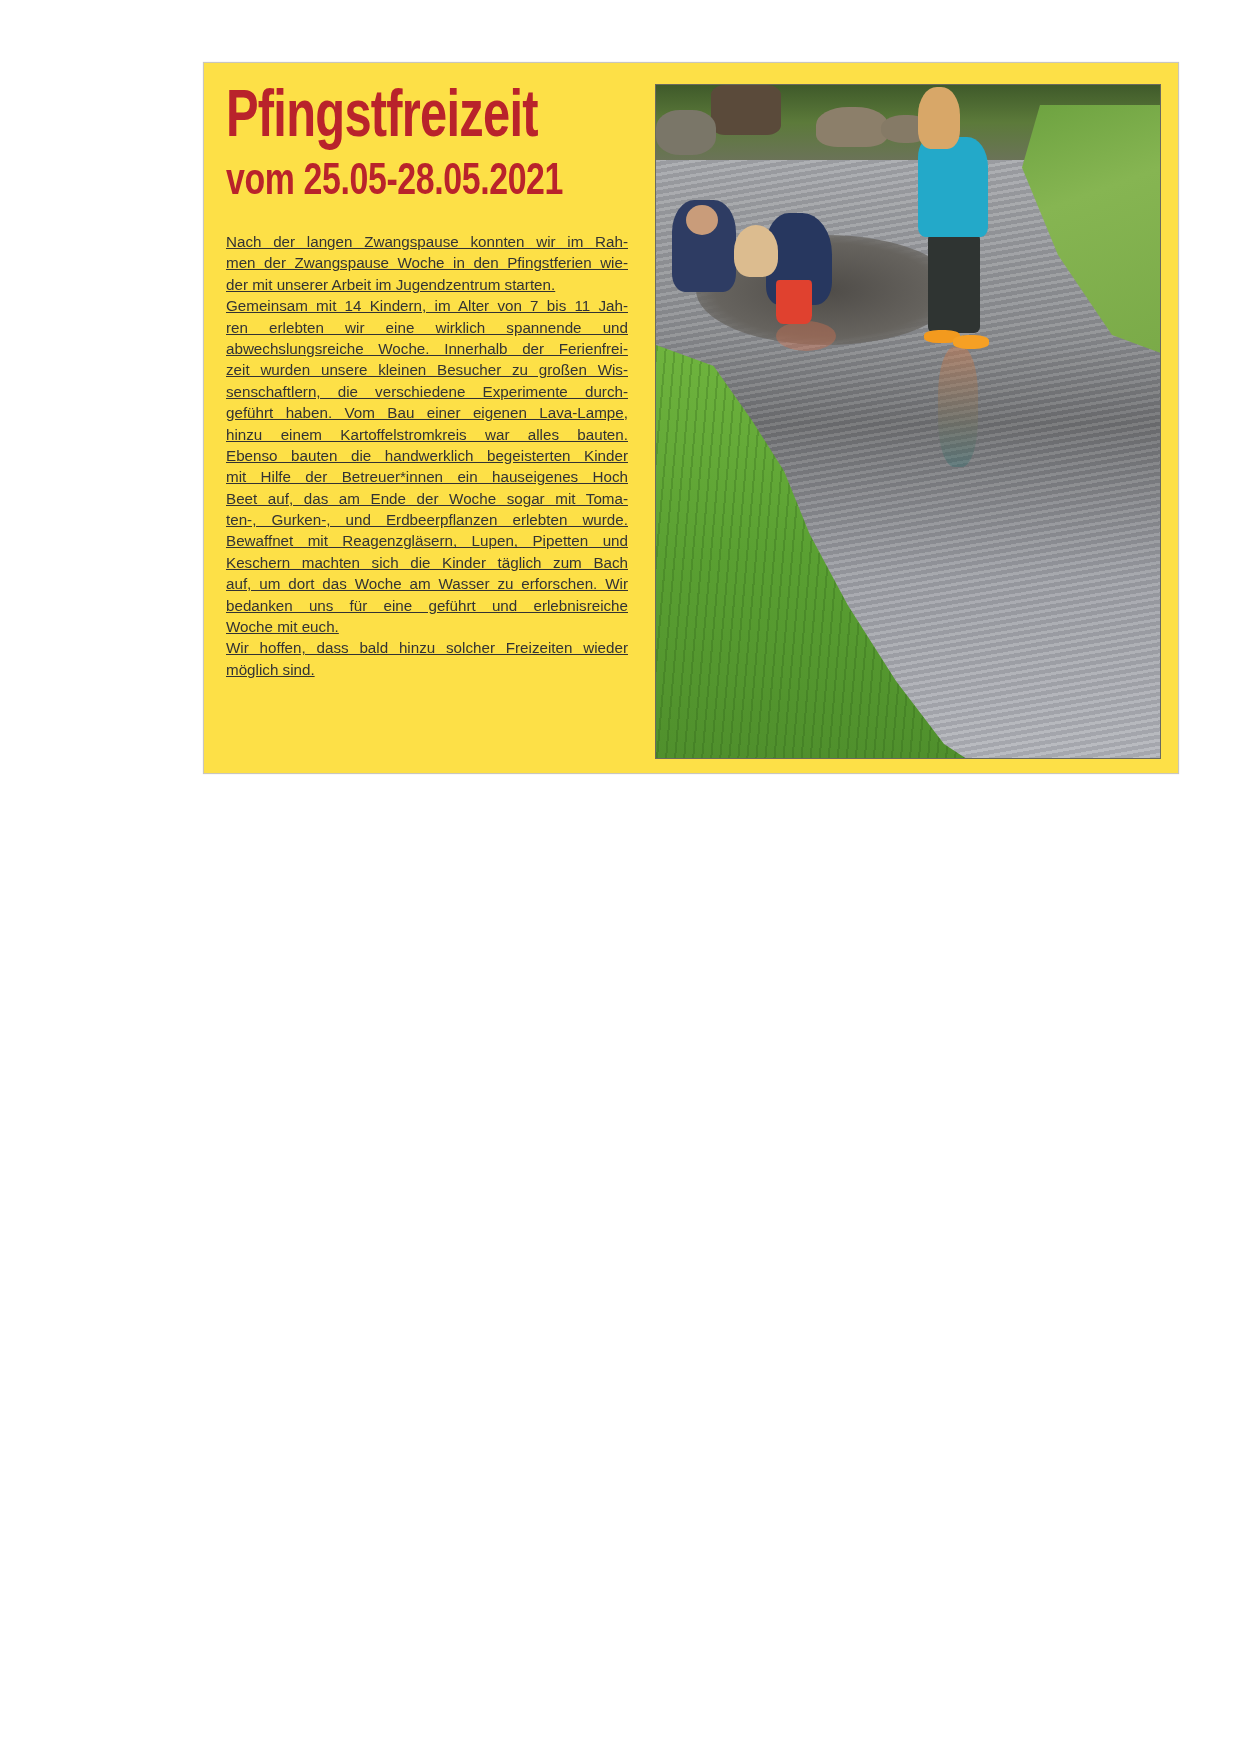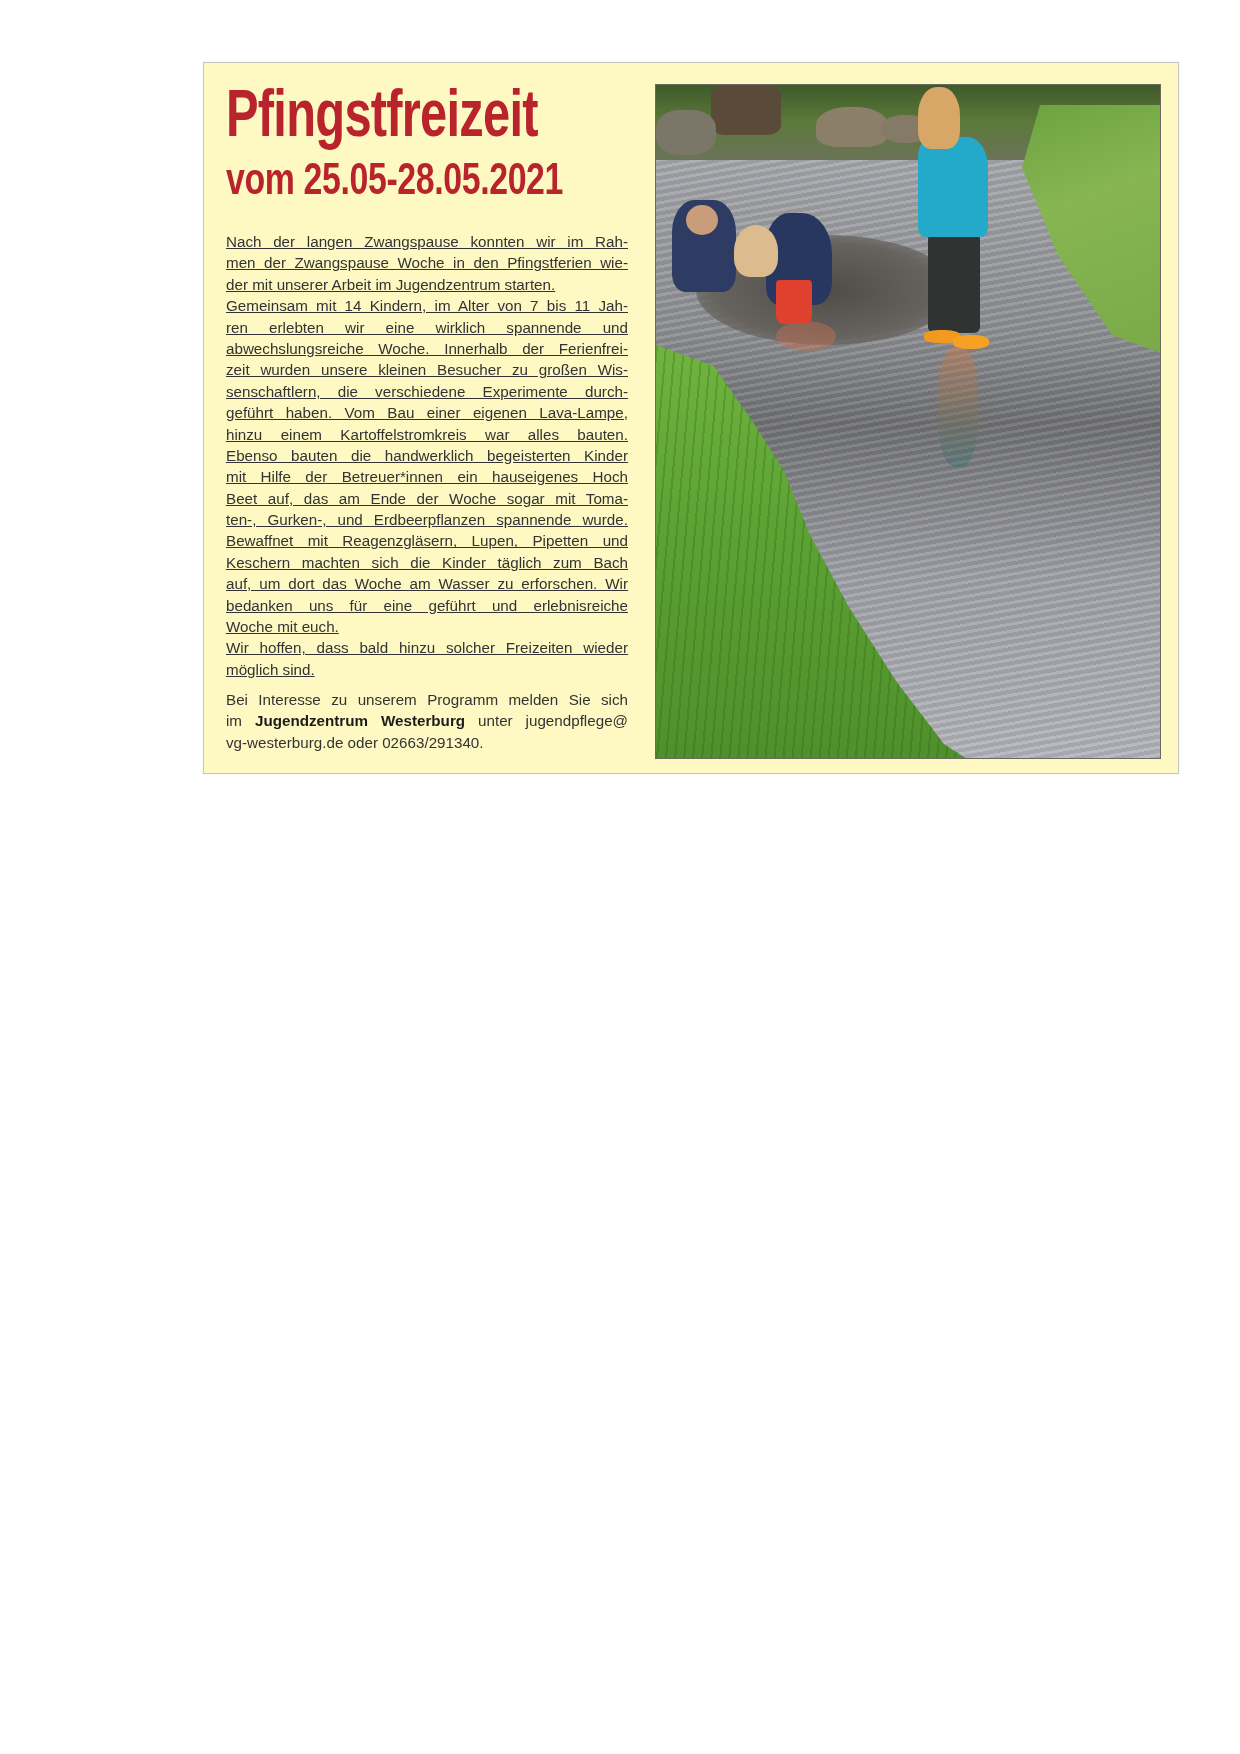--- a/index.html
+++ b/index.html
@@ -7,21 +7,21 @@
     width: 1240px; height: 1754px;
     background: #ffffff;
     position: relative;
     overflow: hidden;
     font-family: "Liberation Sans", sans-serif;
   }
   .article {
     position: absolute;
     left: 203px; top: 62px;
     width: 974px; height: 710px;
-    background: #fef9c3;
+    background: #fde047;
     border: 1px solid #c9c6bd;
     box-shadow: 0 0 1px #d8d5cc;
   }
   .title {
     position: absolute;
     left: 22px; top: 14px;
     margin: 0;
     font-family: "Liberation Sans", sans-serif;
     font-weight: bold;
     font-size: 66px;
@@ -155,35 +155,30 @@
     <span class="line">Gemeinsam mit 14 Kindern, im Alter von 7 bis 11 Jah-</span>
     <span class="line">ren erlebten wir eine wirklich spannende und</span>
     <span class="line">abwechslungsreiche Woche. Innerhalb der Ferienfrei-</span>
     <span class="line">zeit wurden unsere kleinen Besucher zu großen Wis-</span>
     <span class="line">senschaftlern, die verschiedene Experimente durch-</span>
     <span class="line">geführt haben. Vom Bau einer eigenen Lava-Lampe,</span>
     <span class="line">hinzu einem Kartoffelstromkreis war alles bauten.</span>
     <span class="line">Ebenso bauten die handwerklich begeisterten Kinder</span>
     <span class="line">mit Hilfe der Betreuer*innen ein hauseigenes Hoch</span>
     <span class="line">Beet auf, das am Ende der Woche sogar mit Toma-</span>
-    <span class="line">ten-, Gurken-, und Erdbeerpflanzen spannende wurde.</span>
+    <span class="line">ten-, Gurken-, und Erdbeerpflanzen erlebten wurde.</span>
     <span class="line">Bewaffnet mit Reagenzgläsern, Lupen, Pipetten und</span>
     <span class="line">Keschern machten sich die Kinder täglich zum Bach</span>
     <span class="line">auf, um dort das Woche am Wasser zu erforschen. Wir</span>
     <span class="line">bedanken uns für eine geführt und erlebnisreiche</span>
     <span class="line last">Woche mit euch.</span>
     <span class="line">Wir hoffen, dass bald hinzu solcher Freizeiten wieder</span>
     <span class="line last">möglich sind.</span>
   </div>
 
-  <div class="contact">
-    <span class="line">Bei Interesse zu unserem Programm melden Sie sich</span>
-    <span class="line"><span>im </span><b>Jugendzentrum Westerburg</b><span> unter jugendpflege@</span></span>
-    <span class="line last">vg-westerburg.de oder 02663/291340.</span>
-  </div>
 
   <div class="photo">
     <div class="ph water"></div>
     <div class="ph trees"></div>
     <div class="ph trunk"></div>
     <div class="ph rock2"></div>
     <div class="ph rock1"></div>
     <div class="ph rock3"></div>
     <div class="ph gravel"></div>
     <div class="ph grass-right"></div>

